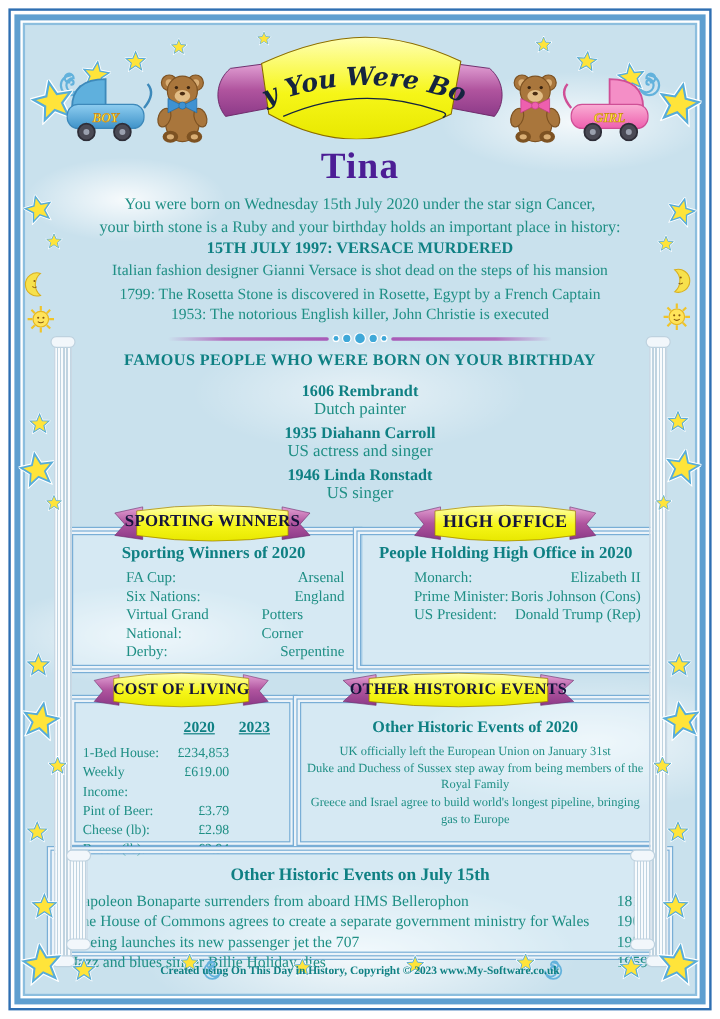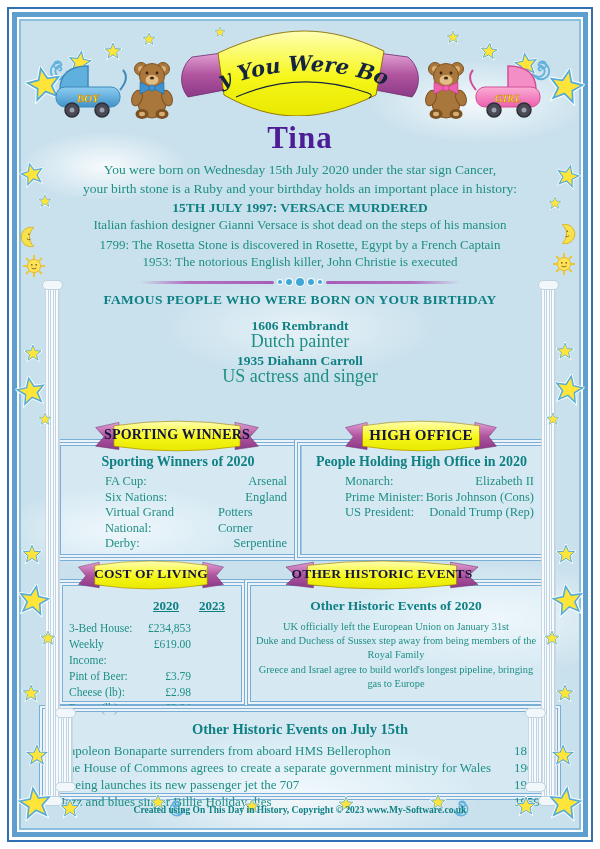--- a/index.html
+++ b/index.html
@@ -25,21 +25,21 @@
   .pillar::before{top:-9px;} .pillar::after{bottom:-9px;}
   
   .content{position:absolute;inset:0;z-index:3;color:#1f8f85;}
   .cline{position:absolute;left:0;width:100%;text-align:center;}
   .name{font-size:31px;font-weight:bold;color:#4c1d95;letter-spacing:1px;}
   .intro{font-size:13.5px;line-height:19px;}
   .headline b{font-size:13.5px;color:#0f8083;}
   .small-line{font-size:13px;line-height:17px;}
   .famous-title{font-size:13.5px;font-weight:bold;color:#0f8083;letter-spacing:.3px;}
   .fam-name{font-size:13.5px;font-weight:bold;color:#0f8083;line-height:16px;}
-  .fam-desc{font-size:18px;line-height:15px;margin-bottom:4px;text-align:center;}
+  .fam-desc{font-size:14px;line-height:15px;margin-bottom:4px;text-align:center;}
   .divider{position:absolute;display:flex;align-items:center;gap:4px;height:10px;}
   .divider .bar{flex:1;height:3px;border-radius:2px;}
   .divider .bl{background:linear-gradient(90deg,rgba(178,114,192,0),#b272c0 35%,#a85cb8);}
   .divider .br{background:linear-gradient(270deg,rgba(178,114,192,0),#b272c0 35%,#a85cb8);}
   .divider .bead{border-radius:50%;background:#3fa8d8;box-shadow:0 0 0 1px #fff;display:inline-block;}
   
   .box{position:absolute;border:1px solid #79aed6;background:rgba(238,248,255,.35);
        box-shadow:0 0 0 2px rgba(255,255,255,.85),0 0 0 3px #79aed6,0 0 0 5px rgba(255,255,255,.85),0 0 0 6px #79aed6;}
   .box-title{margin-top:8px;text-align:center;font-weight:bold;font-size:14px;color:#0f8083;}
   .rowlist{margin-top:4px;}
@@ -366,20 +366,24 @@
     <div class="cline famous-title" style="top:292px">FAMOUS PEOPLE WHO WERE BORN ON YOUR BIRTHDAY</div>
     <div class="cline" style="top:318px">
       <div>
         <div class="fam-name">1606 Rembrandt</div>
         <div class="fam-desc">Dutch painter</div>
       </div>
       <div>
         <div class="fam-name">1935 Diahann Carroll</div>
         <div class="fam-desc">US actress and singer</div>
       </div>
+      <div>
+        <div class="fam-name">1946 Linda Ronstadt</div>
+        <div class="fam-desc">US singer</div>
+      </div>
     </div>
 
     <div class="box" style="left:60px;top:445px;width:234px;height:108px">
       <div class="box-title">Sporting Winners of 2020</div>
       <div class="rowlist">
         <div class="kv">
             <span>FA Cup:</span>
             <span>Arsenal</span>
           </div>
         <div class="kv">
@@ -415,21 +419,21 @@
       </div>
     </div>
 
     <div class="box" style="left:62px;top:585px;width:178px;height:115px">
       <div class="cost-grid" style="margin-top:12px">
         <span></span>
         <span class="h">2020</span>
         <span class="h">2023</span>
       </div>
       <div class="cost-grid" style="margin-top:6px">
-        <span class="lab">3-Bed House:</span>
+        <span class="lab">1-Bed House:</span>
           <span class="v1">£234,853</span>
           <span class="v2"></span>
         <span class="lab">Weekly Income:</span>
           <span class="v1">£619.00</span>
           <span class="v2"></span>
         <span class="lab">Pint of Beer:</span>
           <span class="v1">£3.79</span>
           <span class="v2"></span>
         <span class="lab">Cheese (lb):</span>
           <span class="v1">£2.98</span>

